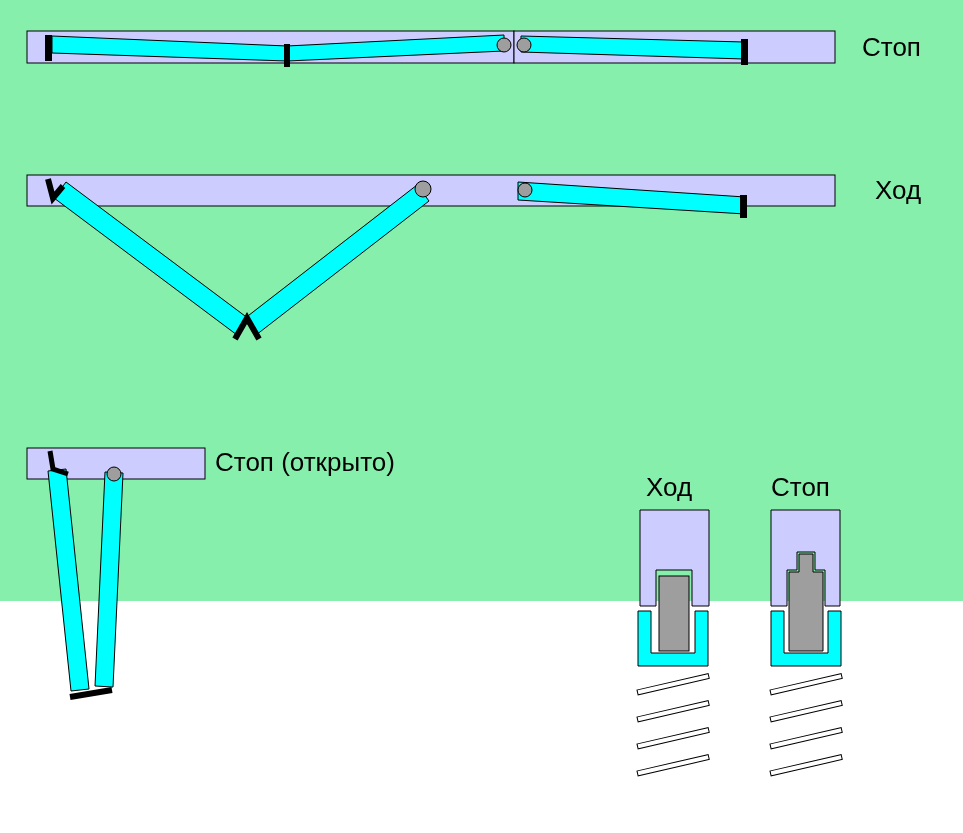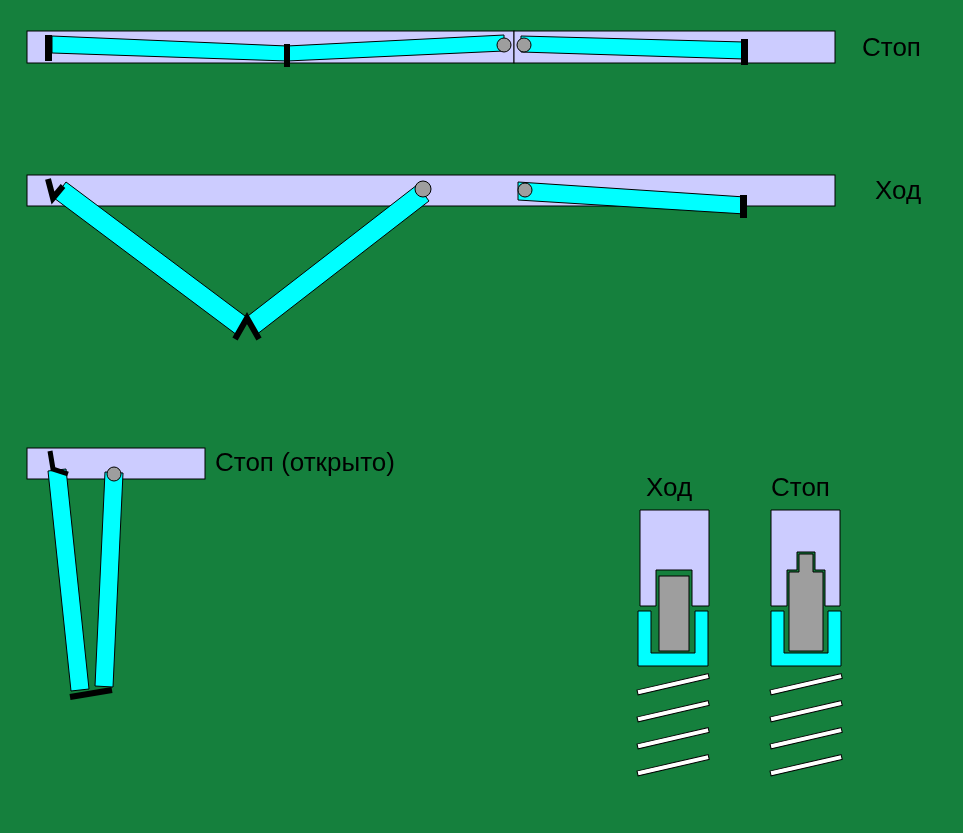--- a/index.html
+++ b/index.html
@@ -1,17 +1,17 @@
 <!DOCTYPE html>
 <html><head>
 <meta charset="utf-8">
 <style>
   html,body{margin:0;padding:0;background:#ffffff;}
   body{width:963px;height:833px;overflow:hidden;}
-  .canvas{position:relative;width:963px;height:833px;background:#15803d;}
+  .canvas{position:relative;width:963px;height:601px;background:#86efac;}
   svg{display:block;}
   .rail{fill:#ccccff;stroke:#000000;stroke-width:1;}
   .slat{fill:#00ffff;stroke:#000000;stroke-width:1;}
   .pin{fill:#9e9e9e;stroke:#000000;stroke-width:1;}
   .tab{fill:none;stroke:#000000;stroke-width:6;stroke-linecap:butt;stroke-linejoin:miter;}
   .tab-thin{fill:none;stroke:#000000;stroke-width:5;stroke-linecap:butt;stroke-linejoin:miter;}
   .tabfill{fill:#000000;stroke:none;}
   .bracket{fill:#ccccff;stroke:#000000;stroke-width:1;}
   .channel{fill:#00ffff;stroke:#000000;stroke-width:1;}
   .graypin{fill:#9e9e9e;stroke:#000000;stroke-width:1;}

